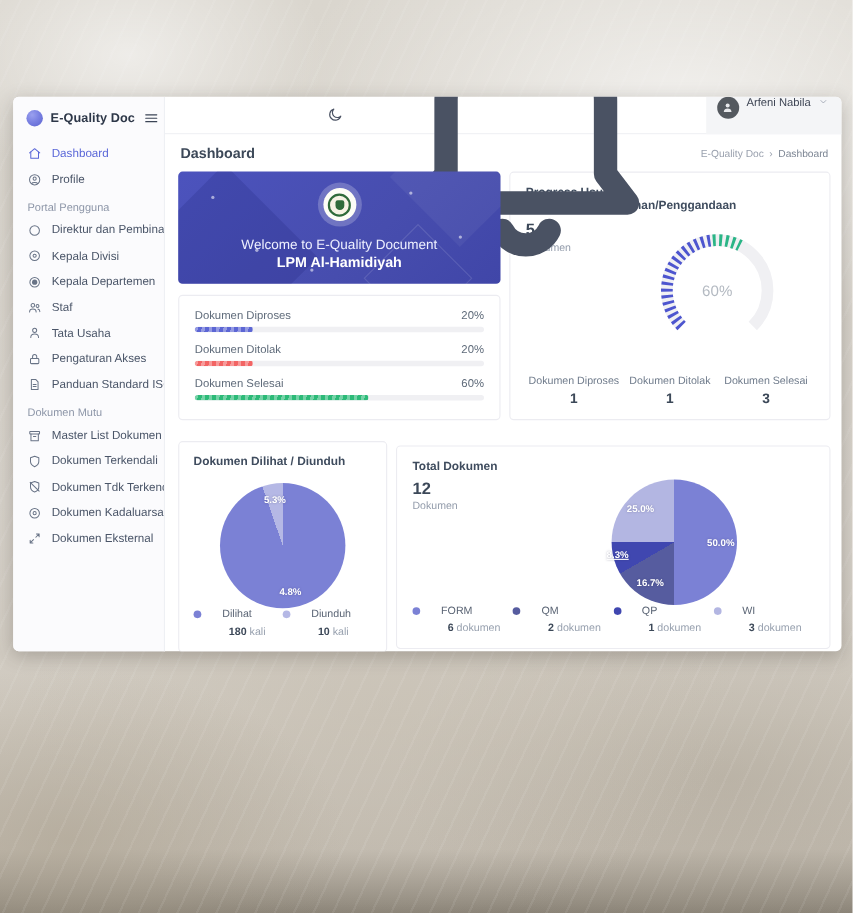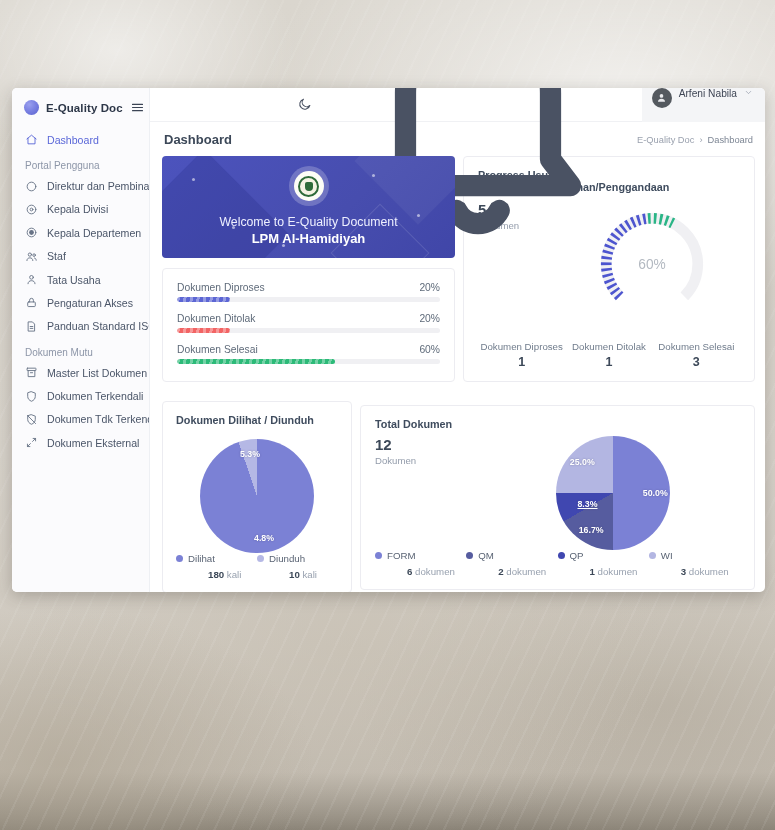--- a/index.html
+++ b/index.html
@@ -110,21 +110,21 @@
   .total-left{ width:110px; flex:none;}
   .pie-zone{ flex:1; display:flex; align-items:center; justify-content:center;}
   .pie{ width:114px; height:114px; border-radius:50%; position:relative; flex:none;}
   .views-card .pie{ margin:13px auto 0;}
   .pie-label{ position:absolute; font-size:8.8px; font-weight:bold; color:#fff;
     text-shadow:0 0 2px rgba(40,40,80,.35); transform:translate(-50%,-50%); white-space:nowrap;}
   .legend{ display:grid; margin-top:auto;}
   .legend.cols2{ grid-template-columns:repeat(2,1fr);}
   .legend.cols4{ grid-template-columns:repeat(4,1fr);}
   .lg-item{ font-size:9.7px;}
-  .lg-top{ display:flex; align-items:center; gap:5px; color:#5a6474;}
+  .lg-top{ display:flex; align-items:center; gap:19px; color:#5a6474;}
   .lg-dot{ width:7px; height:7px; border-radius:50%; flex:none;}
   .lg-val{ margin-top:5px; color:#98a1af;}
   .lg-val b{ color:#3c4858; font-weight:bold;margin-left:32px;}
 </style>
 </head>
 <body>
 
 <div class="app-window">
 
   <aside class="sidebar">
@@ -138,20 +138,30 @@
     <nav class="nav" id="sidebar-nav">
         <div class="nav-item active">
           <span class="nicon">
             <svg viewBox="0 0 24 24" fill="none" stroke="currentColor" stroke-width="1.7" stroke-linecap="round" stroke-linejoin="round">
               <path d="M3.5 11L12 4l8.5 7"></path>
               <path d="M5.5 9.5V20h13V9.5"></path>
             </svg>
           </span>
           <span>Dashboard</span>
         </div>
+        <div class="nav-item">
+          <span class="nicon">
+            <svg viewBox="0 0 24 24" fill="none" stroke="currentColor" stroke-width="1.7" stroke-linecap="round" stroke-linejoin="round">
+              <circle cx="12" cy="12" r="8.6"></circle>
+              <circle cx="12" cy="10" r="2.6"></circle>
+              <path d="M6.8 18.4c1.2-2.6 9.2-2.6 10.4 0"></path>
+            </svg>
+          </span>
+          <span>Profile</span>
+        </div>
         <div class="nav-section">Portal Pengguna</div>
         <div class="nav-item">
           <span class="nicon">
             <svg viewBox="0 0 24 24" fill="none" stroke="currentColor" stroke-width="1.7" stroke-linecap="round" stroke-linejoin="round">
               <circle cx="12" cy="12" r="8"></circle>
             </svg>
           </span>
           <span>Direktur dan Pembina</span>
         </div>
         <div class="nav-item">
@@ -229,20 +239,29 @@
           <span>Dokumen Terkendali</span>
         </div>
         <div class="nav-item">
           <span class="nicon">
             <svg viewBox="0 0 24 24" fill="none" stroke="currentColor" stroke-width="1.7" stroke-linecap="round" stroke-linejoin="round">
               <path d="M12 3.2l7 2.6v6c0 4.4-2.9 7.4-7 9-4.1-1.6-7-4.6-7-9v-6z"></path>
               <path d="M4.5 4.5l15 15"></path>
             </svg>
           </span>
           <span>Dokumen Tdk Terkendali</span>
+        </div>
+        <div class="nav-item">
+          <span class="nicon">
+            <svg viewBox="0 0 24 24" fill="none" stroke="currentColor" stroke-width="1.7" stroke-linecap="round" stroke-linejoin="round">
+              <circle cx="12" cy="12" r="8"></circle>
+              <circle cx="12" cy="12" r="2.6"></circle>
+            </svg>
+          </span>
+          <span>Dokumen Kadaluarsa</span>
         </div>
         <div class="nav-item">
           <span class="nicon">
             <svg viewBox="0 0 24 24" fill="none" stroke="currentColor" stroke-width="1.7" stroke-linecap="round" stroke-linejoin="round">
               <path d="M10 14l-5.5 5.5M4.5 15v4.5H9M14 10l5.5-5.5M15 4.5h4.5V9"></path>
             </svg>
           </span>
           <span>Dokumen Eksternal</span>
         </div>
       </nav>
@@ -407,21 +426,21 @@
           <div class="card-title">Total Dokumen</div>
           <div class="total-body">
             <div class="total-left">
               <div class="big-num">12</div>
               <div class="muted">Dokumen</div>
             </div>
             <div class="pie-zone">
               <div class="pie" id="total-pie" style="background: conic-gradient(rgb(123, 129, 213) 0deg, rgb(123, 129, 213) 180deg, rgb(86, 92, 159) 180deg, rgb(86, 92, 159) 240deg, rgb(64, 71, 176) 240deg, rgb(64, 71, 176) 270deg, rgb(179, 182, 226) 270deg, rgb(179, 182, 226) 360deg);">
                   <span class="pie-label" style="left: 99.75px; top: 57px;">50.0%</span>
                   <span class="pie-label" style="left: 35.625px; top: 94.0226px;">16.7%</span>
-                  <span class="pie-label" style="left: 32px; top: 68.0645px; text-decoration: underline;">8.3%</span>
+                  <span class="pie-label" style="left: 6px; top: 68.0645px; text-decoration: underline;">8.3%</span>
                   <span class="pie-label" style="left: 26.7712px; top: 26.7712px;">25.0%</span>
                 </div>
             </div>
           </div>
           <div class="legend cols4" id="total-legend">
               <div class="lg-item">
                 <div class="lg-top">
                   <span class="lg-dot" style="background:#7b81d5;"></span>
                   <span>FORM</span>
                 </div>

